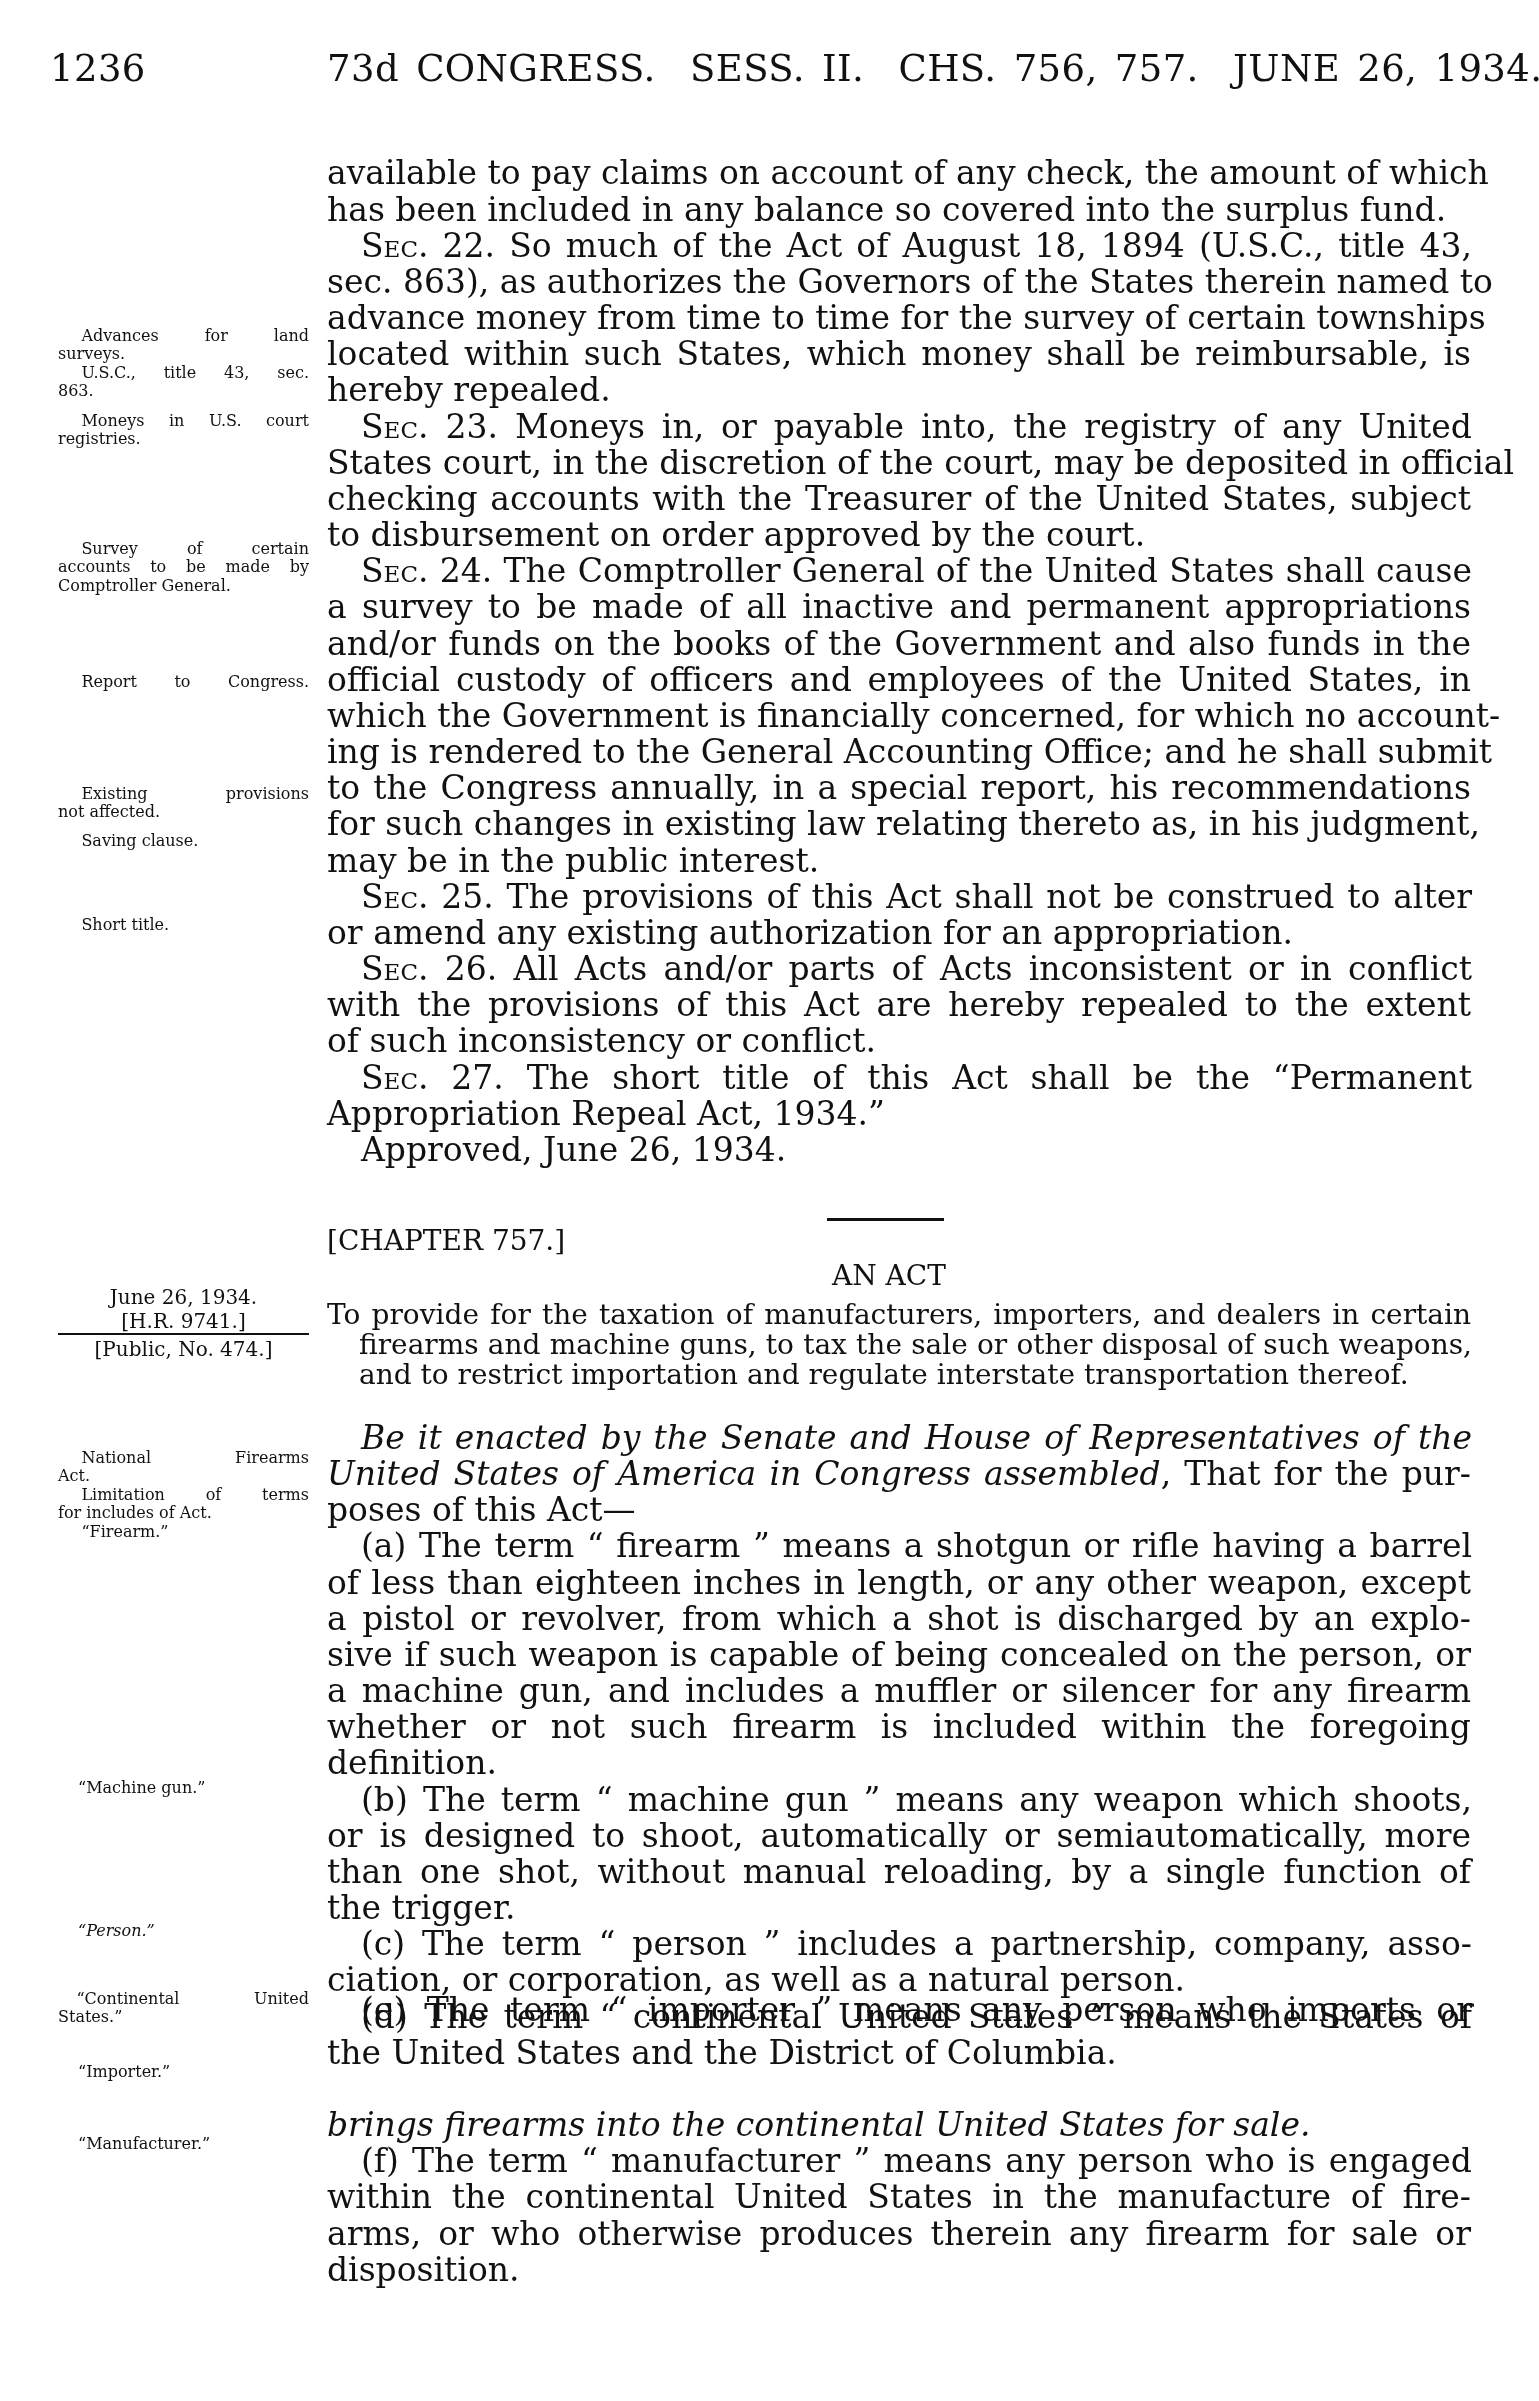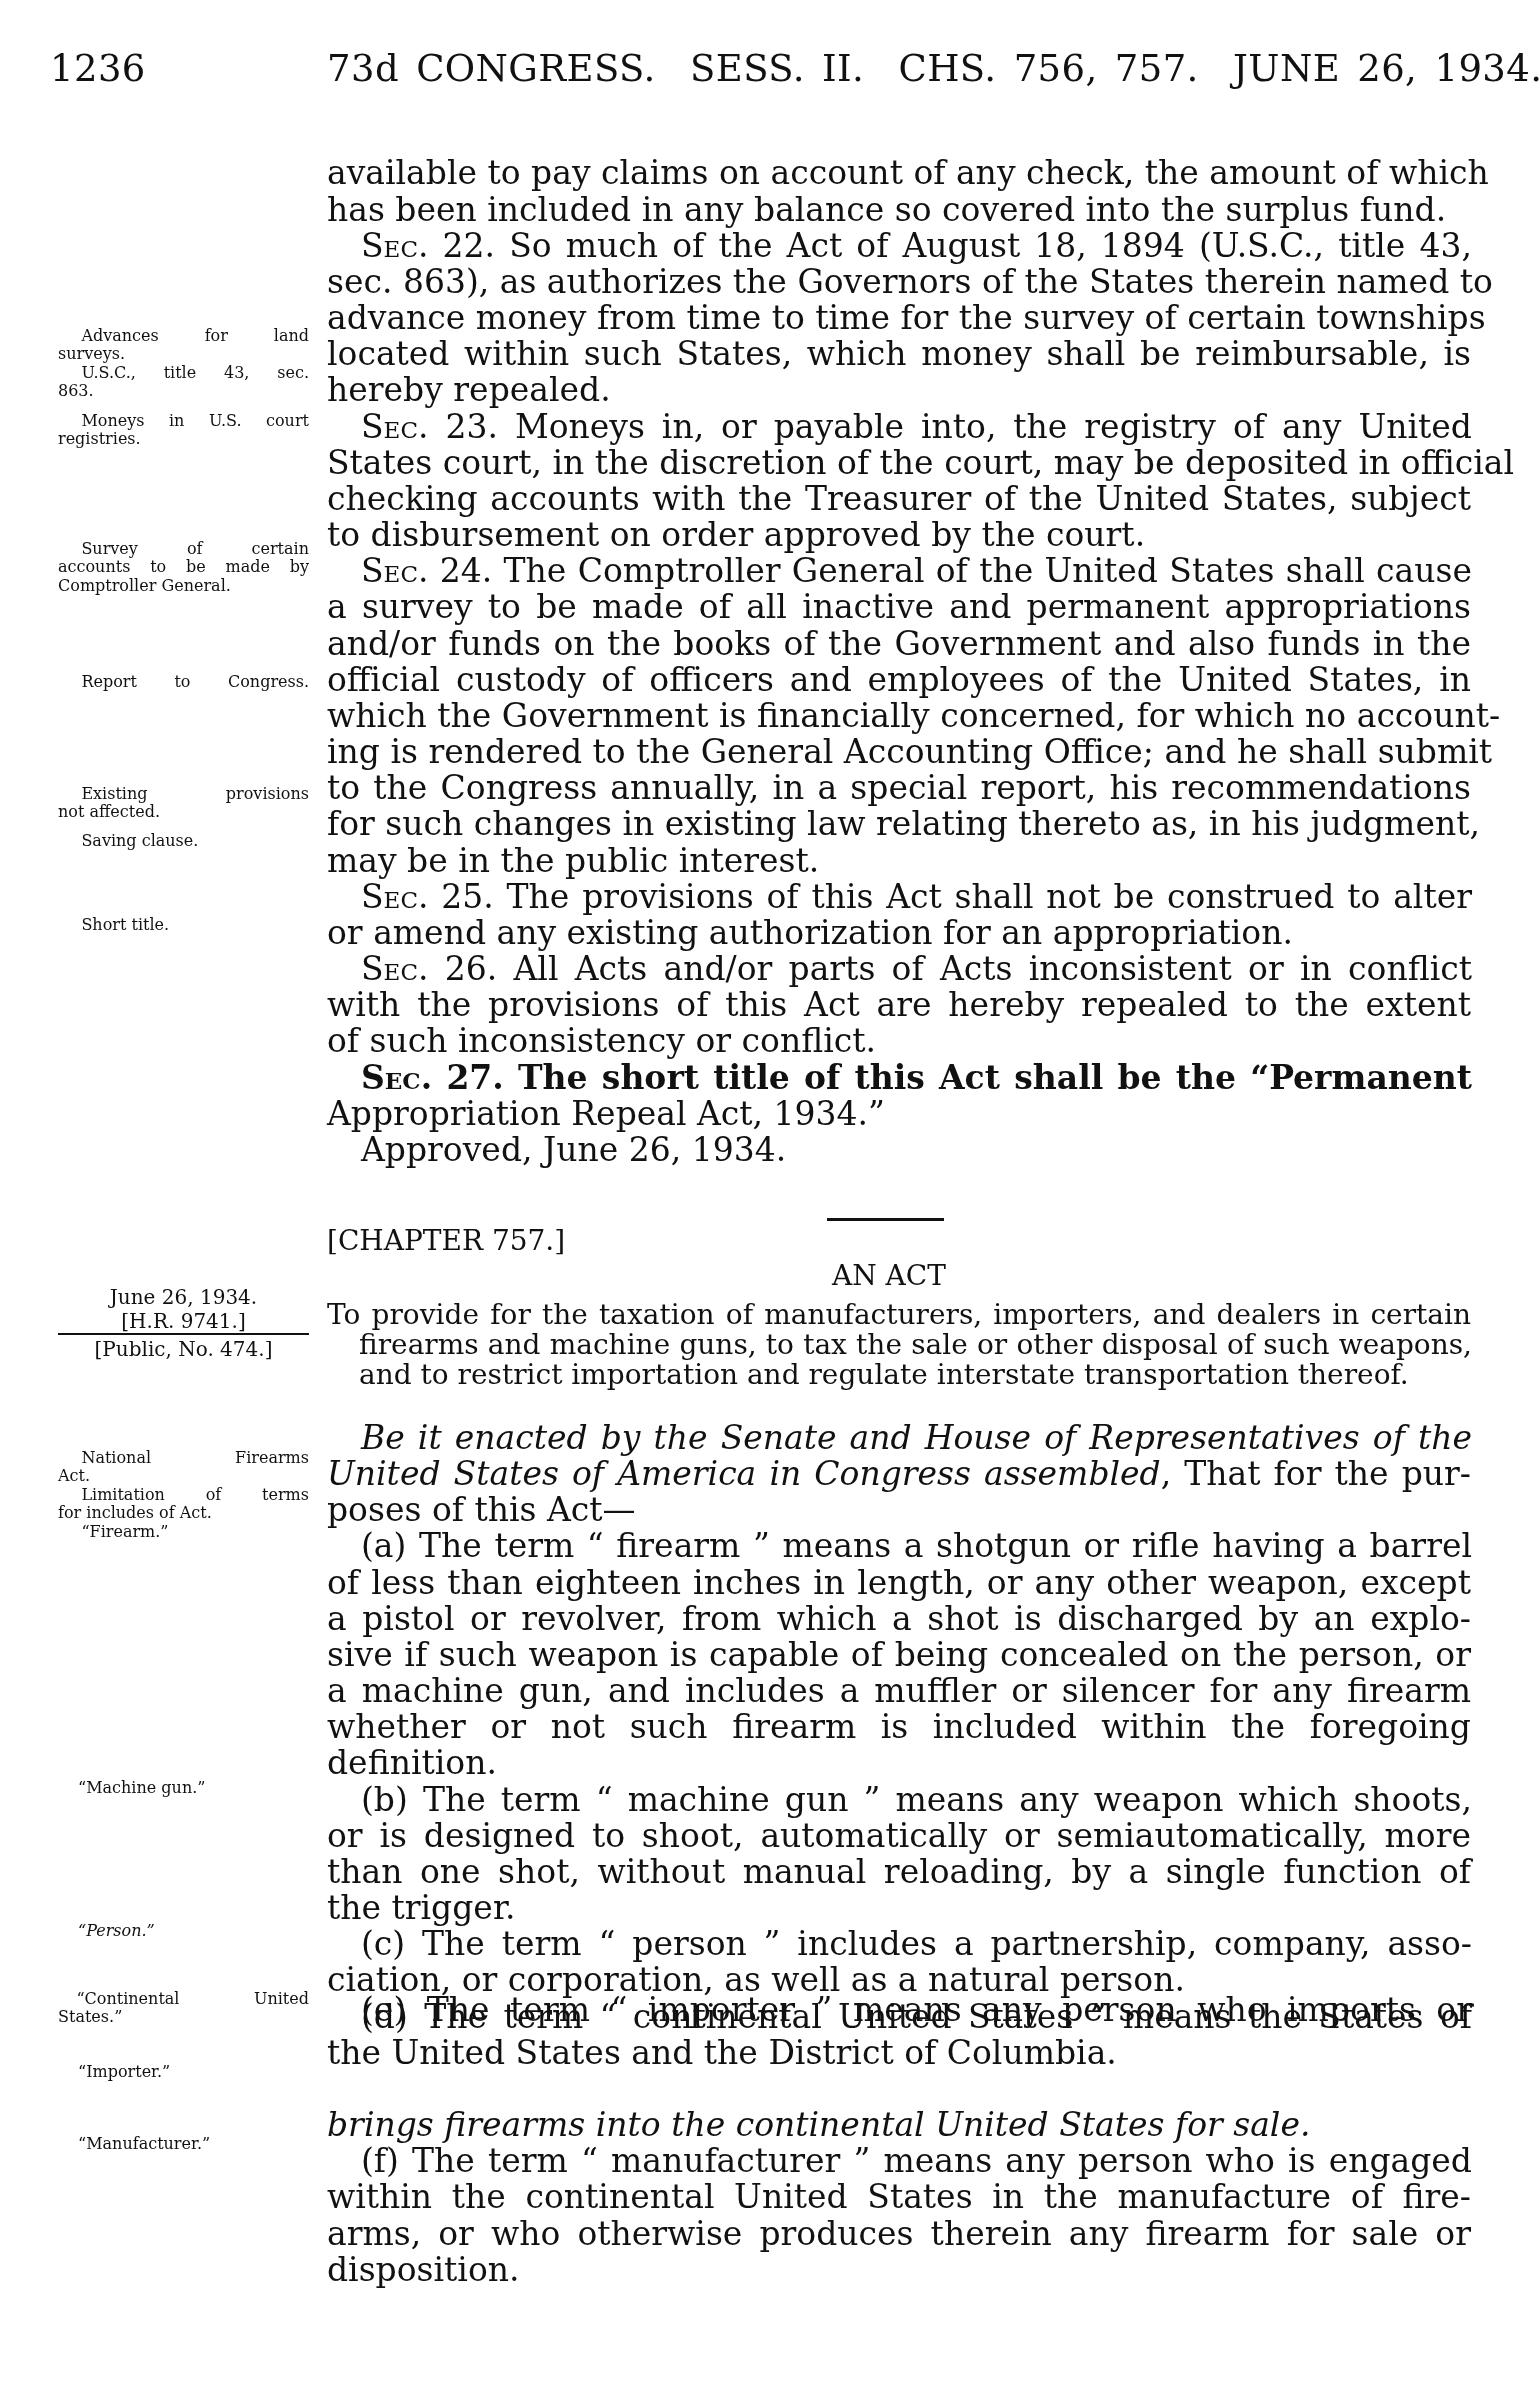--- a/index.html
+++ b/index.html
@@ -43,21 +43,21 @@
     <div class="line" style="top: 698px;"><span>which the Government is financially concerned, for which no account-</span></div>
     <div class="line" style="top: 734px;"><span>ing is rendered to the General Accounting Office; and he shall submit</span></div>
     <div class="line" style="top: 770px;"><span>to the Congress annually, in a special report, his recommendations</span></div>
     <div class="line" style="top: 806px;"><span>for such changes in existing law relating thereto as, in his judgment,</span></div>
     <div class="line last" style="top: 843px;"><span>may be in the public interest.</span></div>
     <div class="line ind" style="top: 879px;"><span class="sc">Sec. 25.</span> <span>The provisions of this Act shall not be construed to alter</span></div>
     <div class="line last" style="top: 915px;"><span>or amend any existing authorization for an appropriation.</span></div>
     <div class="line ind" style="top: 951px;"><span class="sc">Sec. 26.</span> <span>All Acts and/or parts of Acts inconsistent or in conflict</span></div>
     <div class="line" style="top: 987px;"><span>with the provisions of this Act are hereby repealed to the extent</span></div>
     <div class="line last" style="top: 1023px;"><span>of such inconsistency or conflict.</span></div>
-    <div class="line ind" style="top: 1060px; font-weight: bold;"><span class="sc">Sec. 27.</span> <span>The short title of this Act shall be the “Permanent</span></div>
+    <div class="line ind" style="top: 1060px;"><span class="sc">Sec. 27.</span> <span>The short title of this Act shall be the “Permanent</span></div>
     <div class="line last" style="top: 1096px;"><span>Appropriation Repeal Act, 1934.”</span></div>
     <div class="line ind last" style="top: 1132px;"><span>Approved, June 26, 1934.</span></div>
   </div>
 
 <div class="note" style="top:327px;">
   <span class="first">Advances for land</span>
   <span class="rest">surveys.</span>
 </div>
 <div class="note" style="top:364px;">
   <span class="first">U.S.C., title 43, sec.</span>

